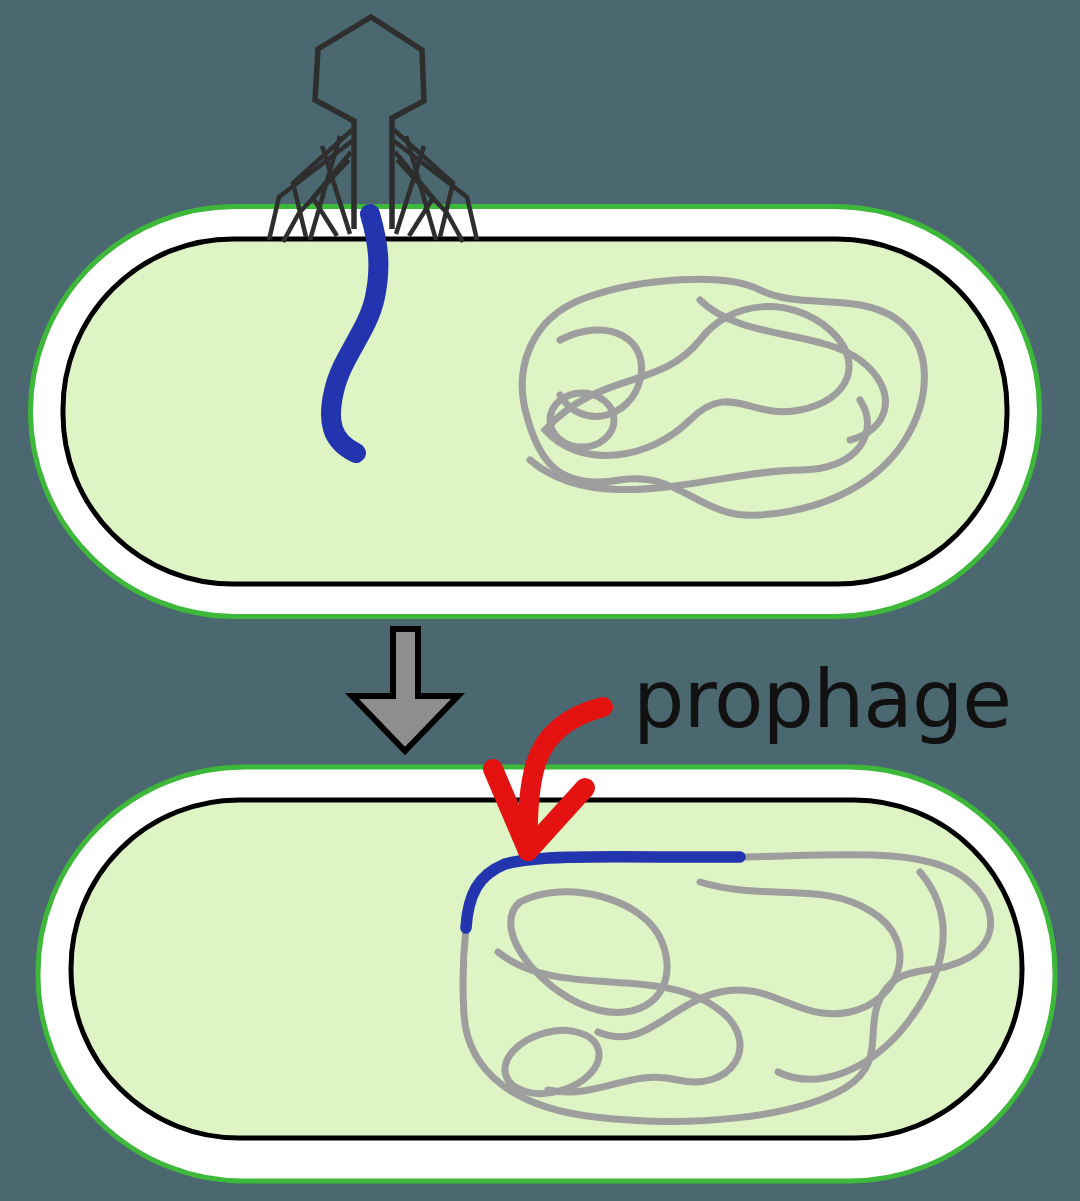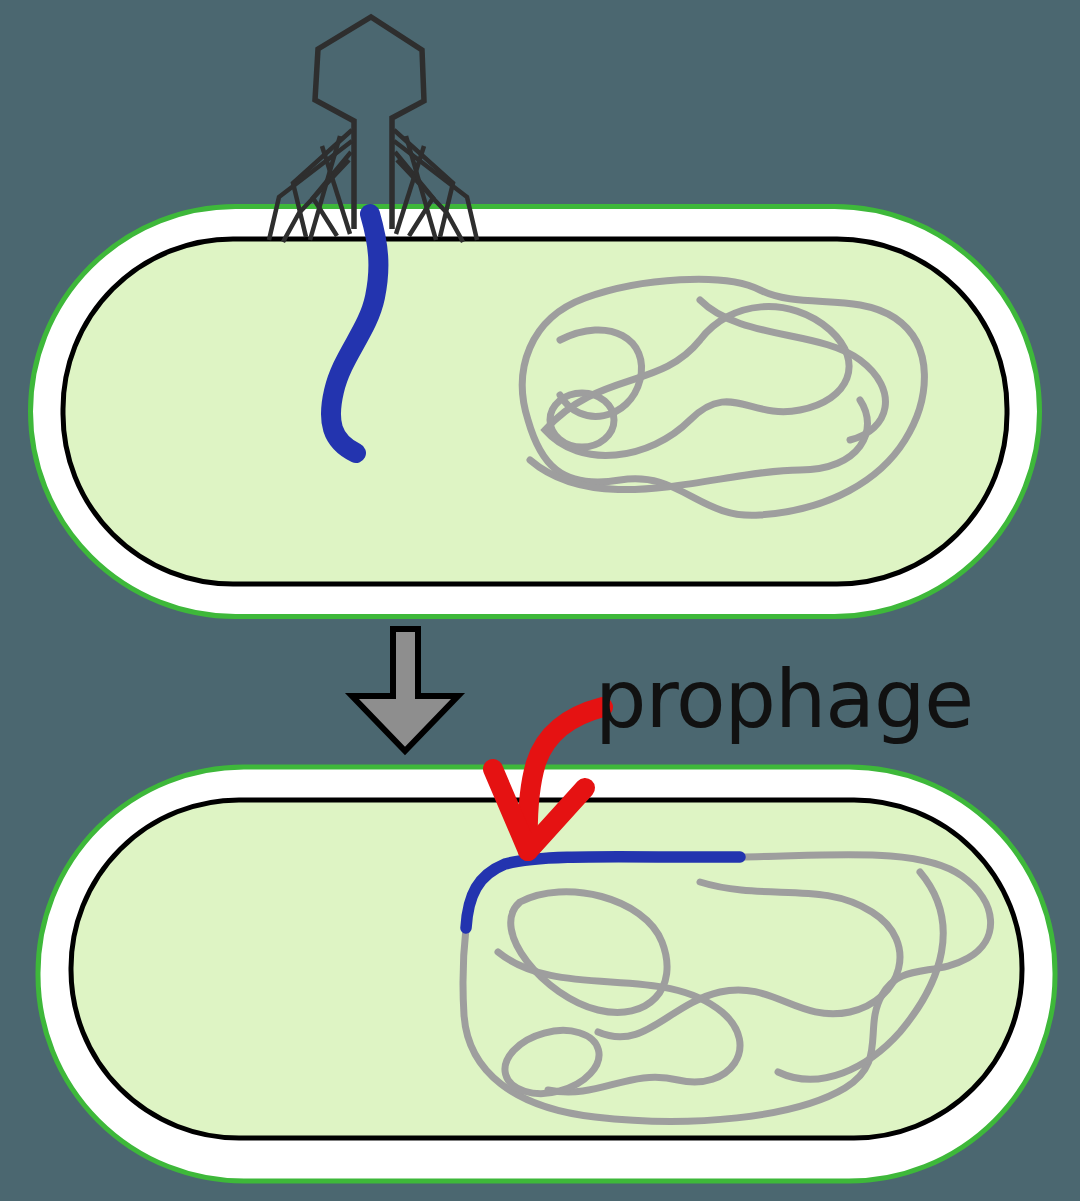--- a/index.html
+++ b/index.html
@@ -58,21 +58,21 @@
     stroke-width: 4.5;
   }
   .step-arrow {
     fill: var(--step_arrow_gray, #8e8e8e);
     stroke: var(--cell_membrane_black, #000000);
     stroke-width: 6;
     stroke-linejoin: miter;
   }
   .prophage-label {
     position: absolute;
-    left: 595px;
+    left: 633px;
     top: 659px;
     font-size: 81px;
     line-height: 1;
     letter-spacing: -1px;
     color: var(--label_text, #111111);
     white-space: nowrap;
   }
 </style>
 </head>
 <body>

